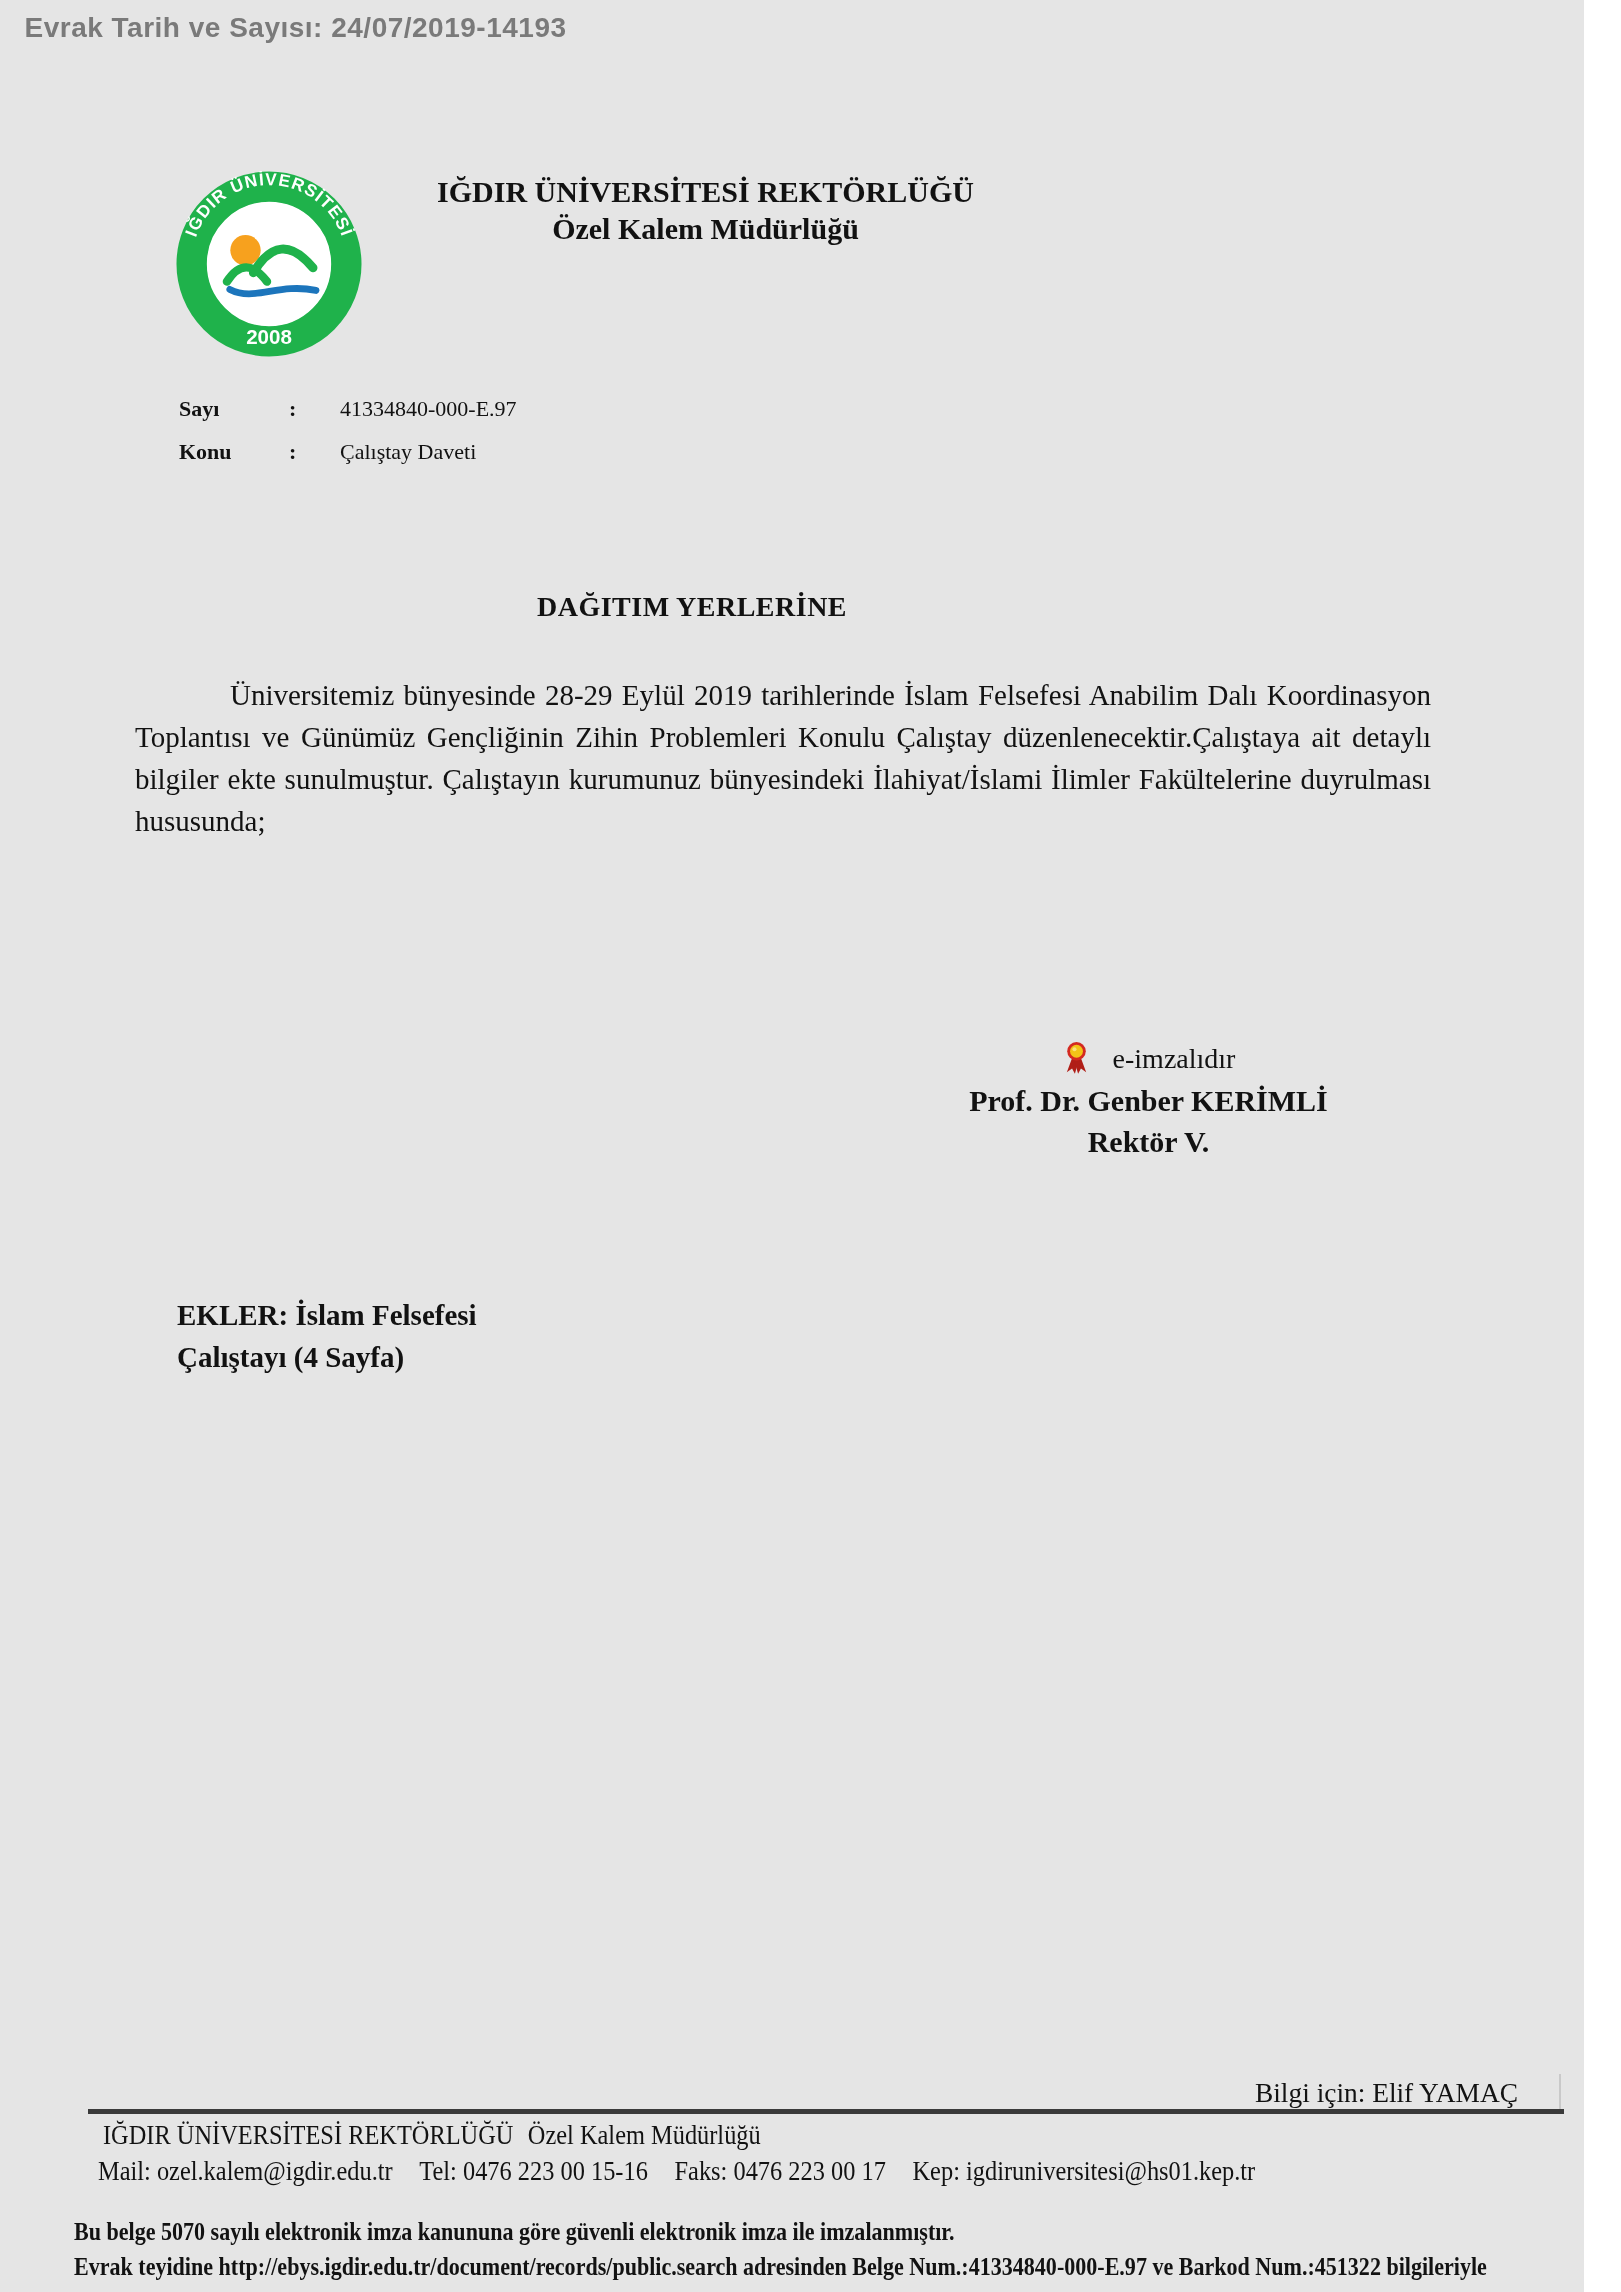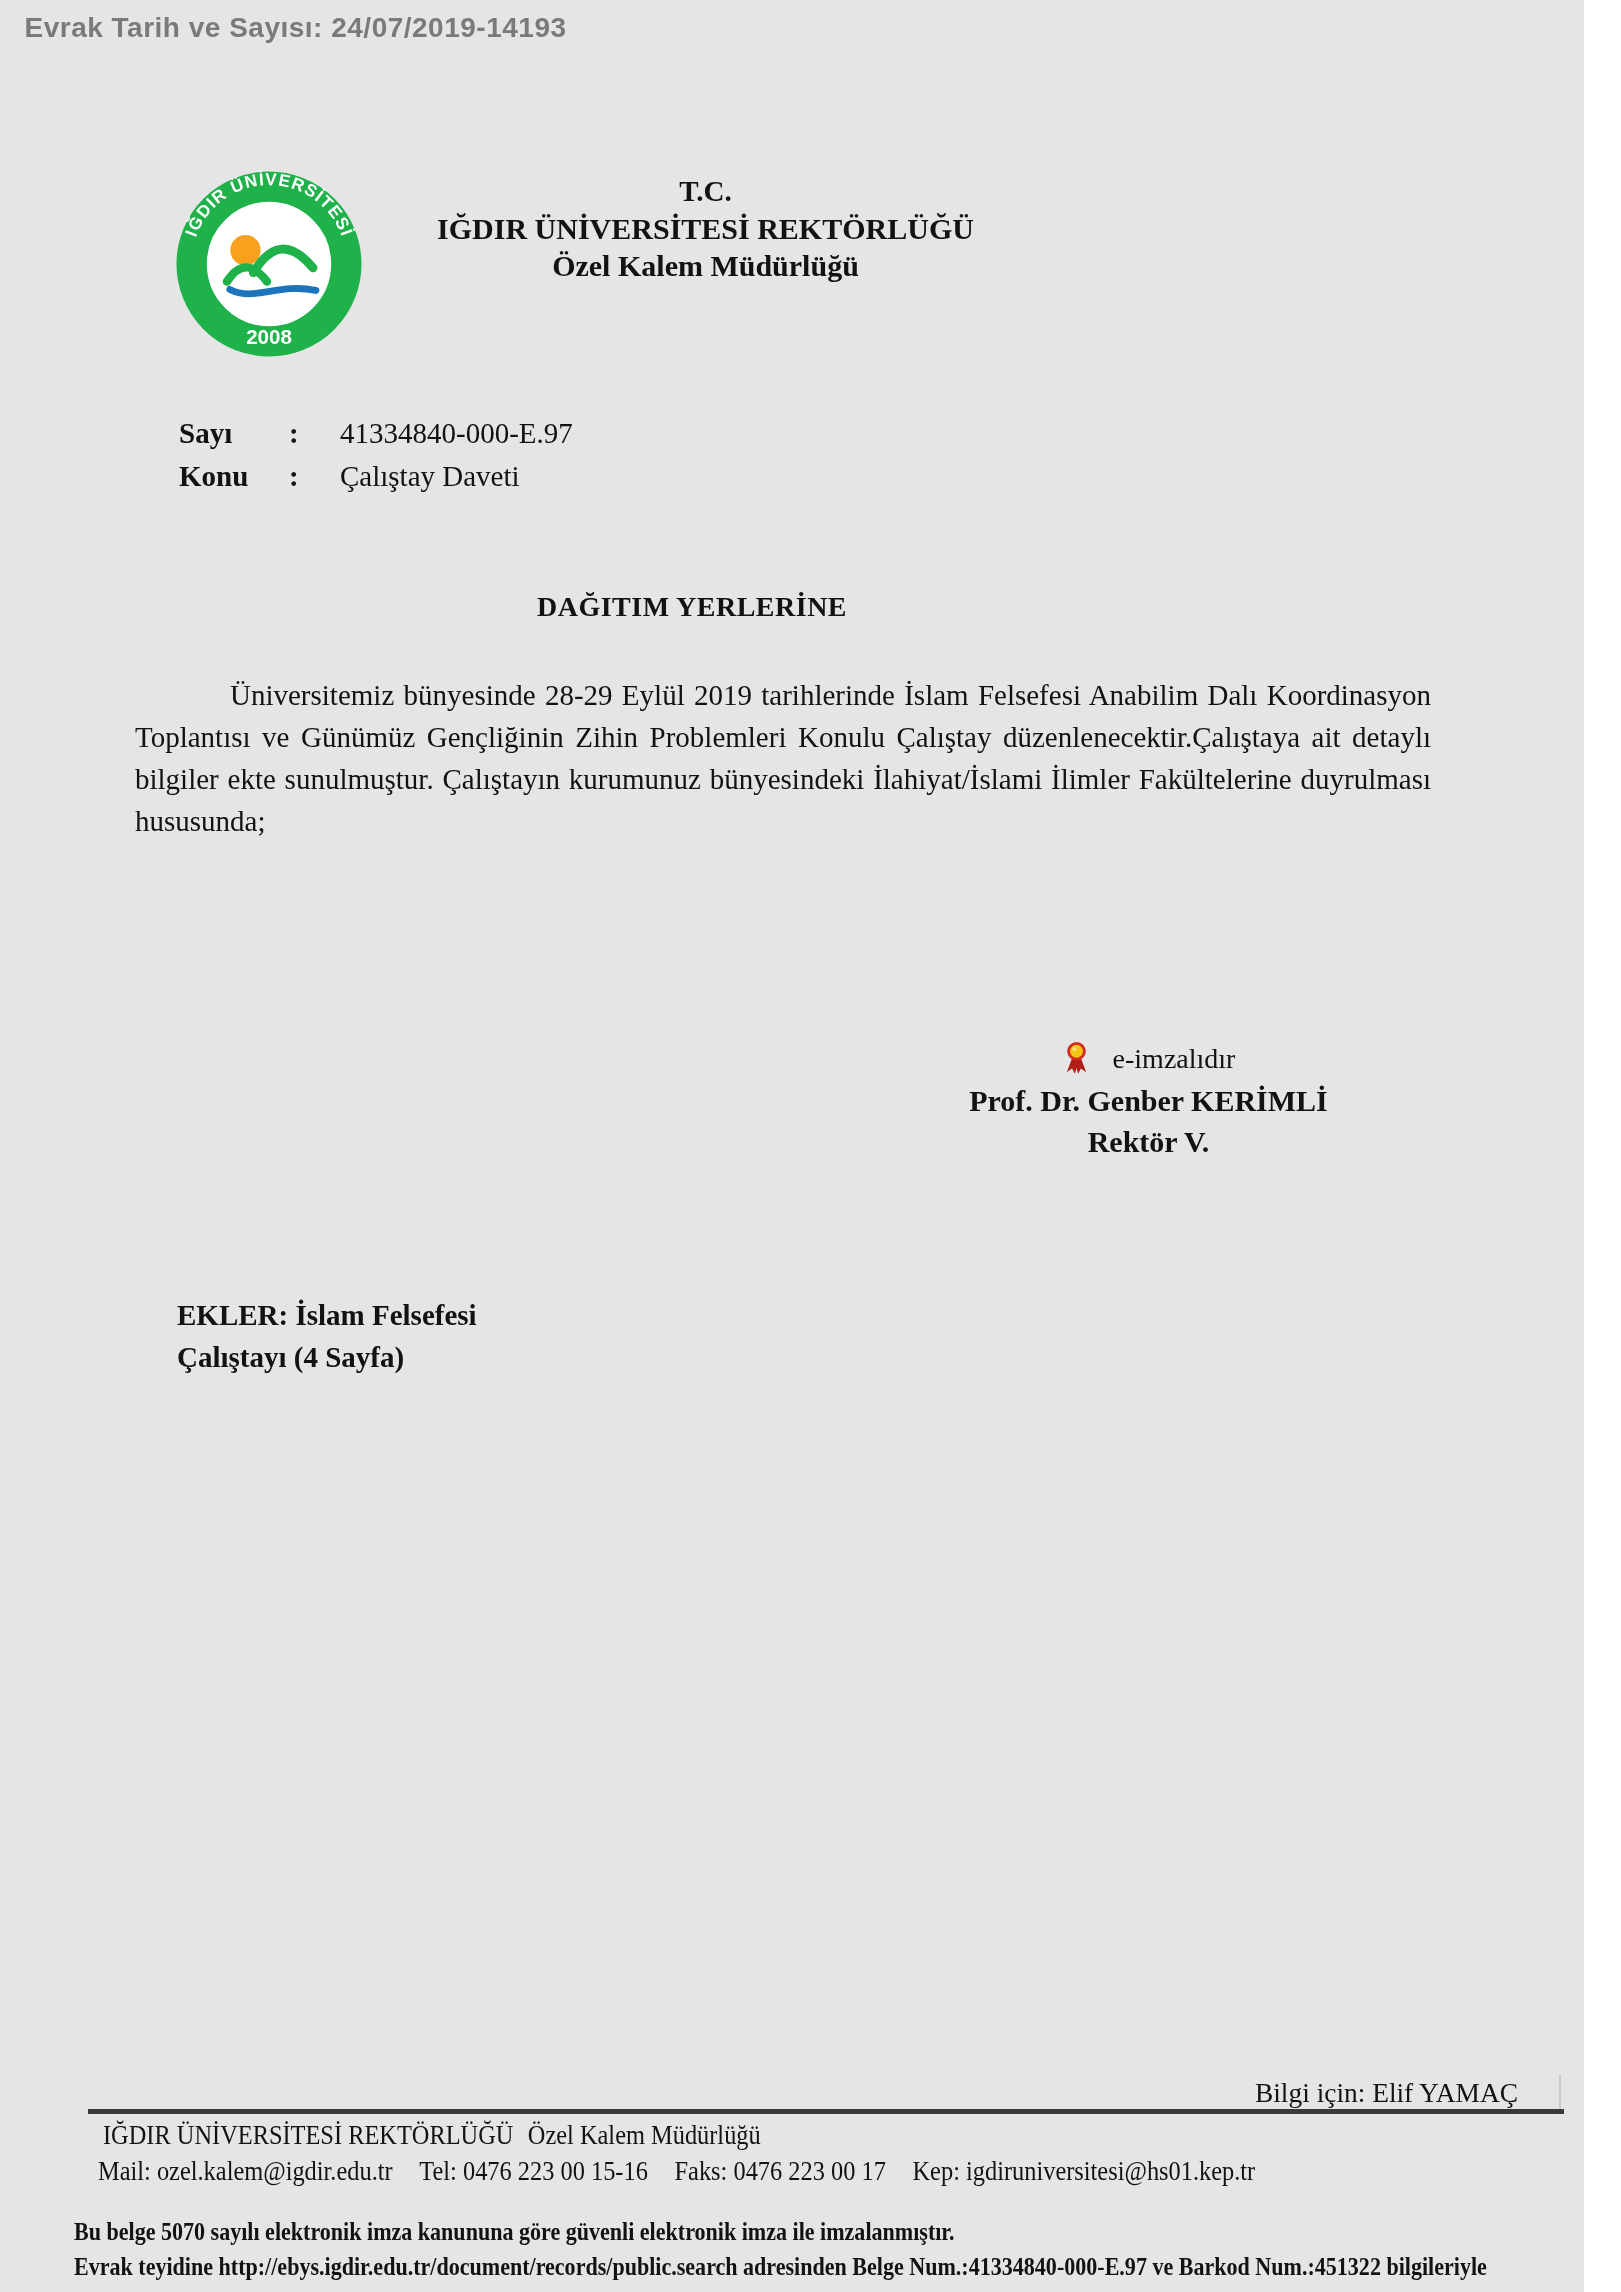--- a/index.html
+++ b/index.html
@@ -25,21 +25,21 @@
   .logo-box { left: 176px; top: 171px; width: 186px; height: 186px; }
 
   .letterhead {
     left: 0; top: 173px; width: 1411px;
     text-align: center; font-weight: bold; line-height: 37px;
   }
   .letterhead .l1 { font-size: 29px; }
   .letterhead .l2 { font-size: 30px; }
   .letterhead .l3 { font-size: 30px; }
 
-  .meta { left: 179px; top: 412px; font-size: 29px; line-height: 43px; }
+  .meta { left: 179px; top: 387px; font-size: 22px; line-height: 43px; }
   .meta-row { display: flex; }
   .meta-label { width: 110px; font-weight: bold; }
   .meta-sep { width: 51px; font-weight: bold; }
   .meta-value { }
 
   .recipient {
     left: 0; top: 591px; width: 1384px;
     text-align: center; font-weight: bold; font-size: 28px;
     letter-spacing: 0.5px;
   }
@@ -108,21 +108,20 @@
       </text>
       <circle cx="71" cy="81" r="15.5" style="fill:var(--logo_orange,#f7a11e)"></circle>
       <path d="M 79,104 Q 106,58 140,99" fill="none" style="stroke:var(--logo_green,#1fb24b)" stroke-width="9" stroke-linecap="round"></path>
       <path d="M 52,113 Q 71,84 93,113" fill="none" style="stroke:var(--logo_green,#1fb24b)" stroke-width="8.5" stroke-linecap="round"></path>
       <path d="M 55,121 C 80,134 104,114 143,122" fill="none" style="stroke:var(--logo_blue,#1c75bc)" stroke-width="7" stroke-linecap="round"></path>
       <text x="95" y="177" text-anchor="middle" font-family="Liberation Sans, DejaVu Sans, sans-serif" font-size="21" font-weight="bold" fill="#ffffff">2008</text>
     </svg>
   </div>
 
   <div class="abs letterhead">
-    <div class="l1">T.C.</div>
     <div class="l2">IĞDIR ÜNİVERSİTESİ REKTÖRLÜĞÜ</div>
     <div class="l3">Özel Kalem Müdürlüğü</div>
   </div>
 
   <div class="abs meta">
     <div class="meta-row">
       <span class="meta-label">Sayı</span>
       <span class="meta-sep">:</span>
       <span class="meta-value">41334840-000-E.97</span>
     </div>

